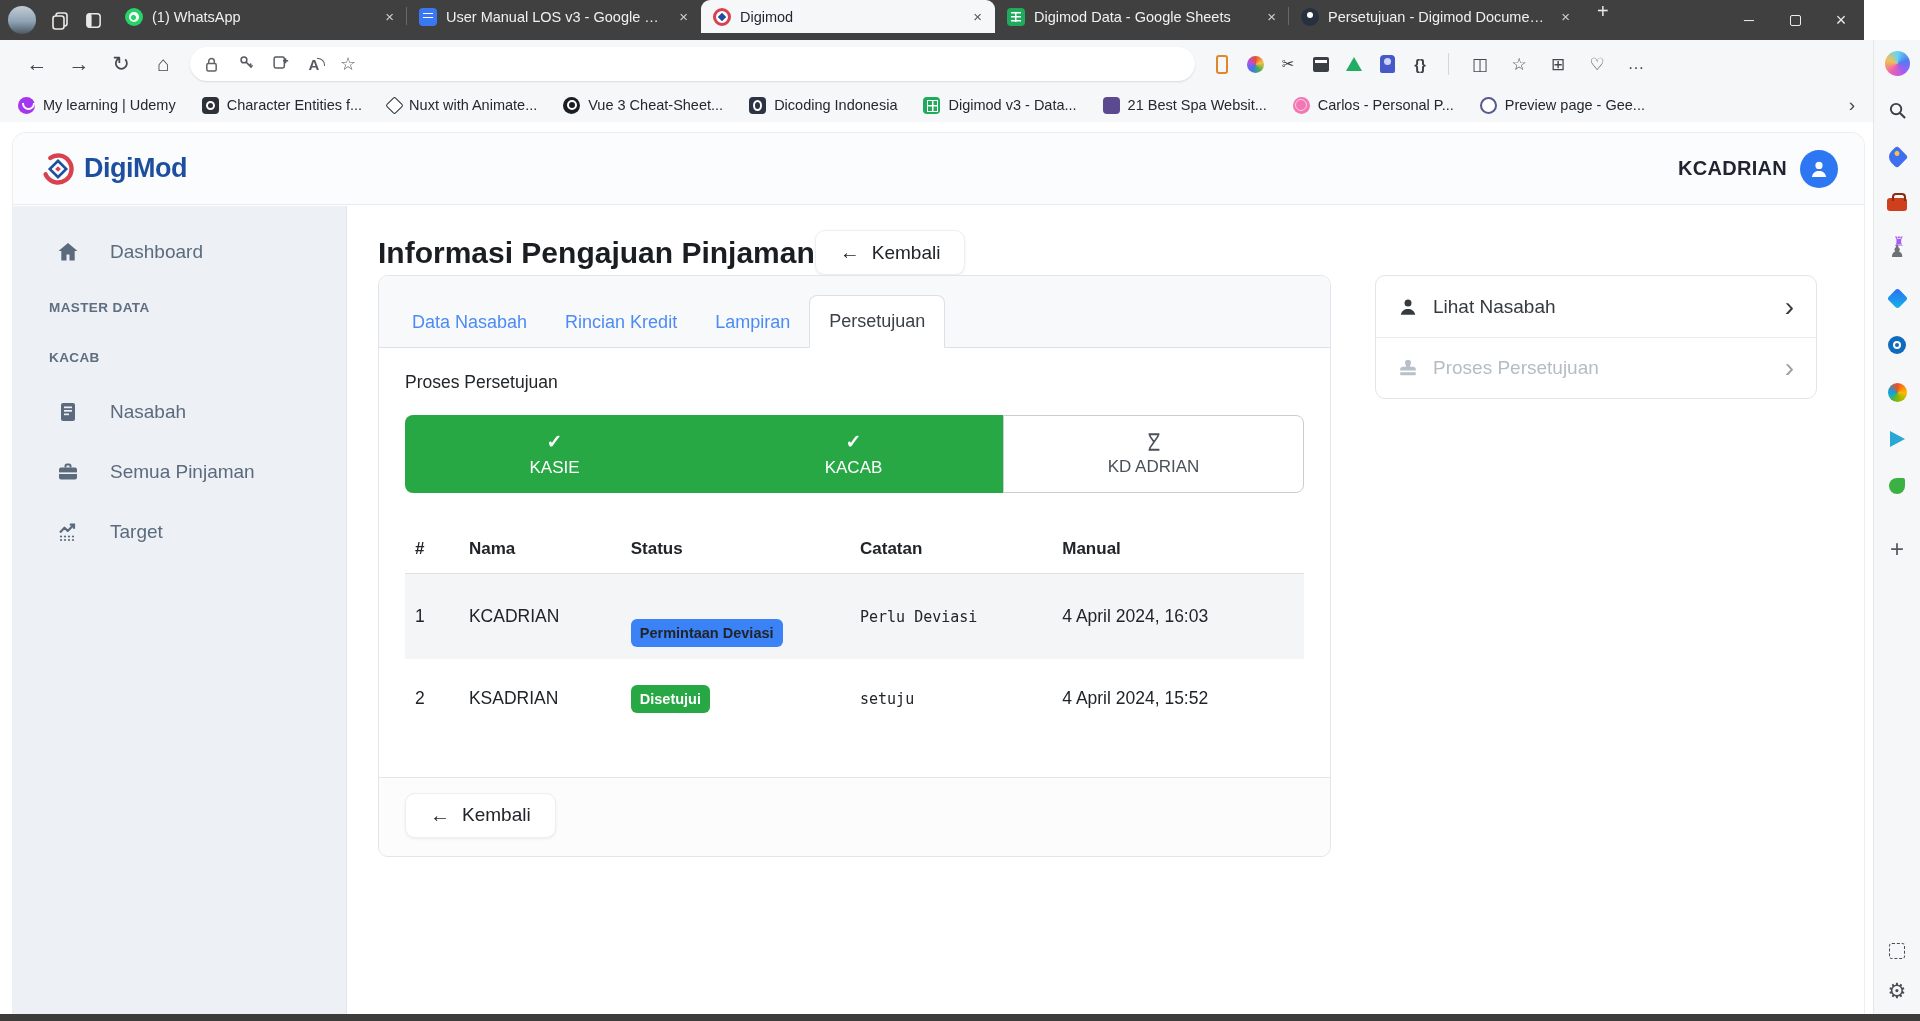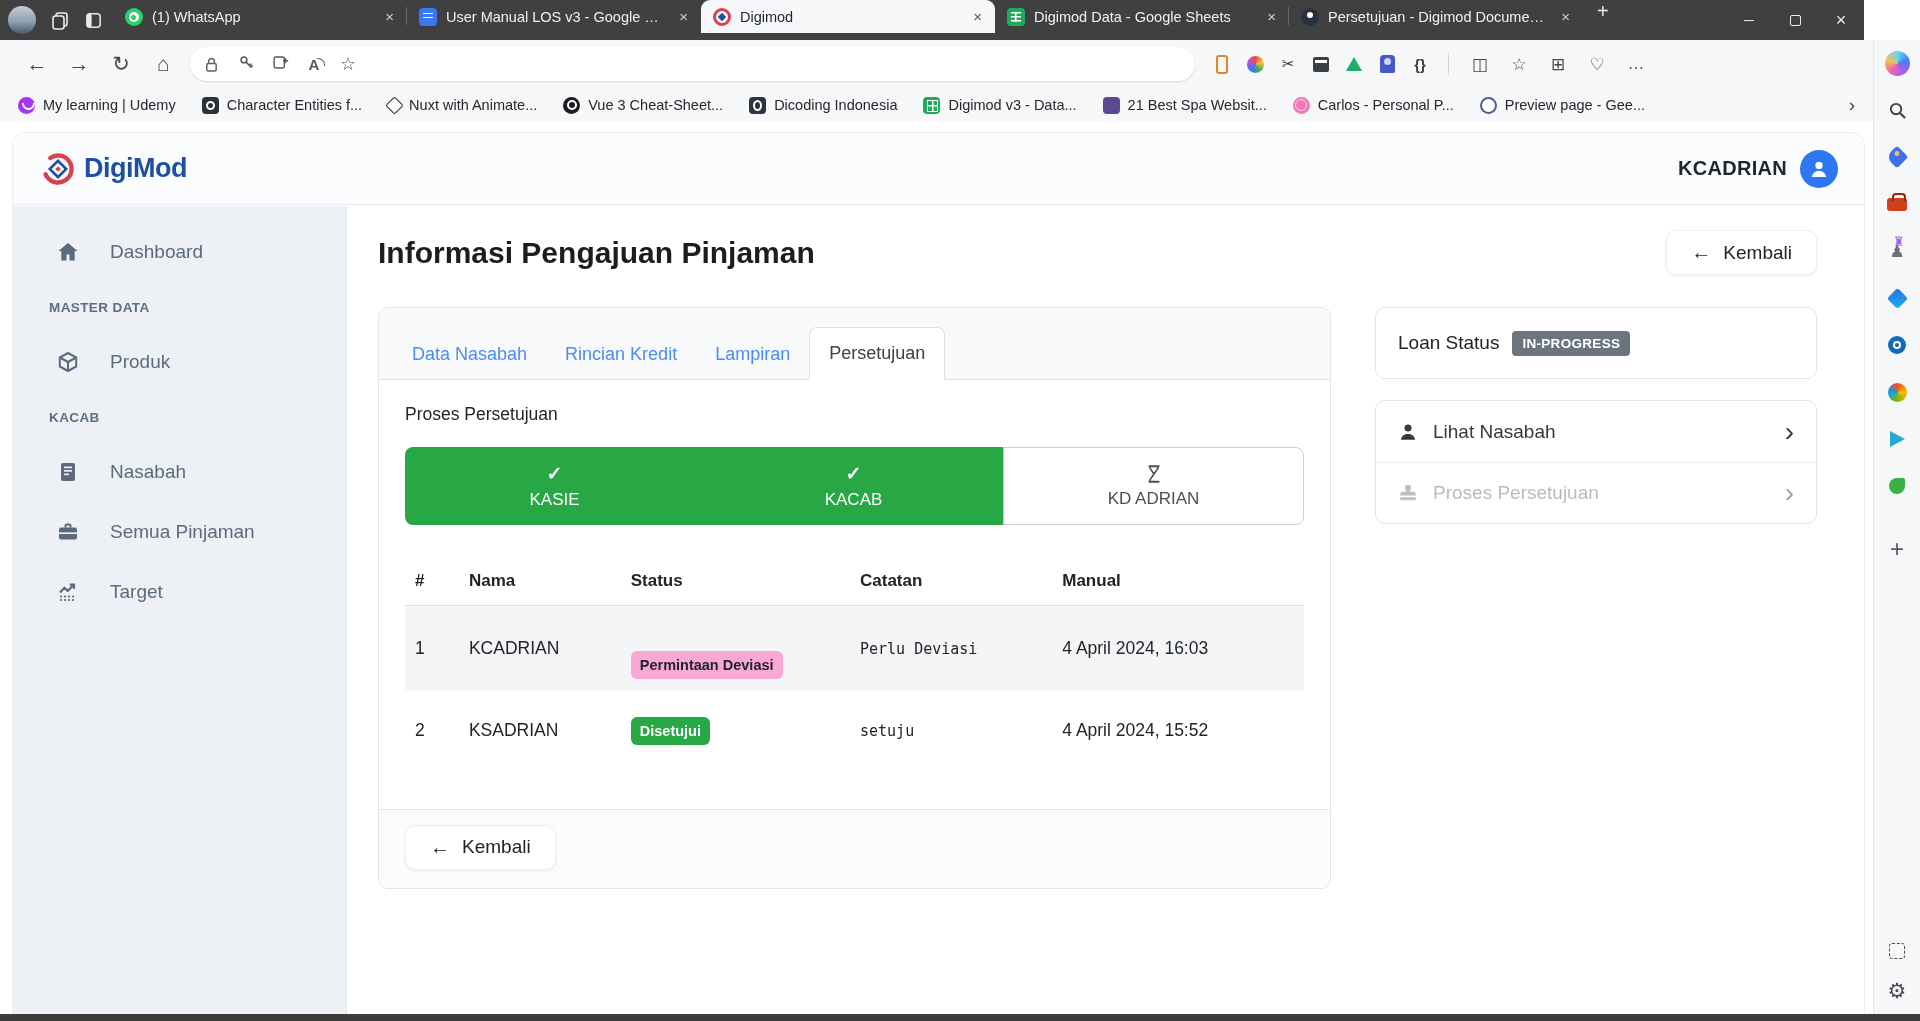--- a/index.html
+++ b/index.html
@@ -152,21 +152,21 @@
   .app-body { position:absolute; left:0; right:0; top:73px; bottom:0; display:flex; }
   .sidebar { width:334px; background:#edf1f6; border-right:1px solid #e2e6eb;
     padding-top:16px; flex:none; }
   .side-item { height:60px; display:flex; align-items:center; padding-left:43px; gap:30px;
     color:#5b6b7d; font-size:19px; }
   .side-item svg { flex:none; }
   .side-section { height:50px; display:flex; align-items:center; padding-left:36px;
     color:#5f6e80; font-size:13.5px; font-weight:bold; letter-spacing:0.4px; }
 
   .main { flex:1; padding:24px 49px 0 31px; }
-  .title-row { display:flex; align-items:center; justify-content:space-between; margin-bottom:32px; }
+  .title-row { display:flex; align-items:center; }
   .page-title { font-size:30px; font-weight:600; color:#1a1d21; }
   .btn-back { display:inline-flex; align-items:center; gap:12px; background:#fff;
     border:1px solid #edeff1; border-radius:10px; padding:10px 24px; font-size:19px; color:#212529;
     box-shadow:0 1px 3px rgba(0,0,0,.07); }
   .btn-back .arr { font-size:20px; }
 
   .content-cols { display:flex; gap:44px; align-items:flex-start; }
   .card { background:#fff; border:1px solid #e2e5e9; border-radius:10px; }
   .main-card { width:953px; }
   .card-tabs { background:#f8f9fa; border-bottom:1px solid #dde1e5; border-radius:10px 10px 0 0;
@@ -188,21 +188,21 @@
   table.approval { width:100%; border-collapse:collapse; table-layout:fixed; }
   table.approval th { text-align:left; font-size:17px; font-weight:bold; color:#212529;
     padding:14px 10px; border-bottom:1px solid #dee2e6; }
   table.approval td { font-size:17.5px; color:#212529; padding:10px; vertical-align:middle; }
   tr.striped { background:#f4f5f6; }
   tr.row-1 td { height:85px; }
   tr.row-2 td { height:80px; }
   .col-no { width:6%; } .col-nama { width:18%; } .col-status { width:25.5%; }
   .col-catatan { width:22.5%; } .col-waktu { width:28%; }
   .badge { display:inline-block; font-size:14.5px; font-weight:bold; border-radius:6px; padding:6px 9px; }
-  .badge--warning { background:#f9a8d4; color:#212529;margin-top:34px; }
+  .badge--warning { background:#3b82f6; color:#212529;margin-top:34px; }
   .badge--success { background:#28a745; color:#fff; }
   .catatan-text { font-family:"DejaVu Sans Mono", monospace; font-size:15px; }
 
   .card-footer { border-top:1px solid #e3e6ea; background:#fcfcfd; border-radius:0 0 10px 10px;
     padding:15px 26px 18px; }
 
   .side-col { width:442px; display:flex; flex-direction:column; gap:21px; }
   .status-card { height:72px; display:flex; align-items:center; gap:13px; padding:0 22px; }
   .status-label { font-size:19px; color:#212529; }
   .badge--gray { background:#6c757d; color:#fff; font-size:13.5px; font-weight:bold;
@@ -430,27 +430,20 @@
     <div class="app-body">
 
       <div class="sidebar">
         <div class="side-item">
           <svg width="24" height="24" viewBox="0 0 24 24" fill="#5b6b7d">
               <path d="M12 3l9.5 8h-2.8v9.5h-5.2v-6h-3v6H5.3V11H2.5z"></path>
             </svg>
           <span>Dashboard</span>
         </div>
         <div class="side-section">MASTER DATA</div>
-        <div class="side-item">
-          <svg width="24" height="24" viewBox="0 0 24 24" fill="none" stroke="#5b6b7d" stroke-width="2" stroke-linejoin="round">
-              <path d="M12 3L3.8 7.5v9L12 21l8.2-4.5v-9z"></path>
-              <path d="M3.8 7.5L12 12l8.2-4.5M12 12v9"></path>
-            </svg>
-          <span>Produk</span>
-        </div>
         <div class="side-section">KACAB</div>
         <div class="side-item">
           <svg width="24" height="24" viewBox="0 0 24 24">
               <rect x="5" y="3" width="14" height="18" rx="2" fill="#5b6b7d"></rect>
               <g fill="#edf1f6">
                 <rect x="8" y="6.5" width="8" height="1.7"></rect>
                 <rect x="8" y="10" width="8" height="1.7"></rect>
                 <rect x="8" y="13.5" width="5" height="1.7"></rect>
               </g>
             </svg>
@@ -561,24 +554,20 @@
 
             <div class="card-footer">
               <button class="btn-back">
                 <span class="arr">←</span>
                 <span>Kembali</span>
               </button>
             </div>
           </div>
 
           <div class="side-col">
-            <div class="card status-card">
-              <span class="status-label">Loan Status</span>
-              <span class="badge--gray">IN-PROGRESS</span>
-            </div>
 
             <div class="card action-card">
               <div class="action-row">
                 <svg width="20" height="20" viewBox="0 0 20 20">
                     <circle cx="10" cy="6" r="3.5" fill="#343a40"></circle>
                     <path d="M2.8 17.8c.7-4 3.7-5.9 7.2-5.9s6.5 1.9 7.2 5.9z" fill="#343a40"></path>
                   </svg>
                 <span class="action-label">Lihat Nasabah</span>
                 <span class="action-chevron">›</span>
               </div>

